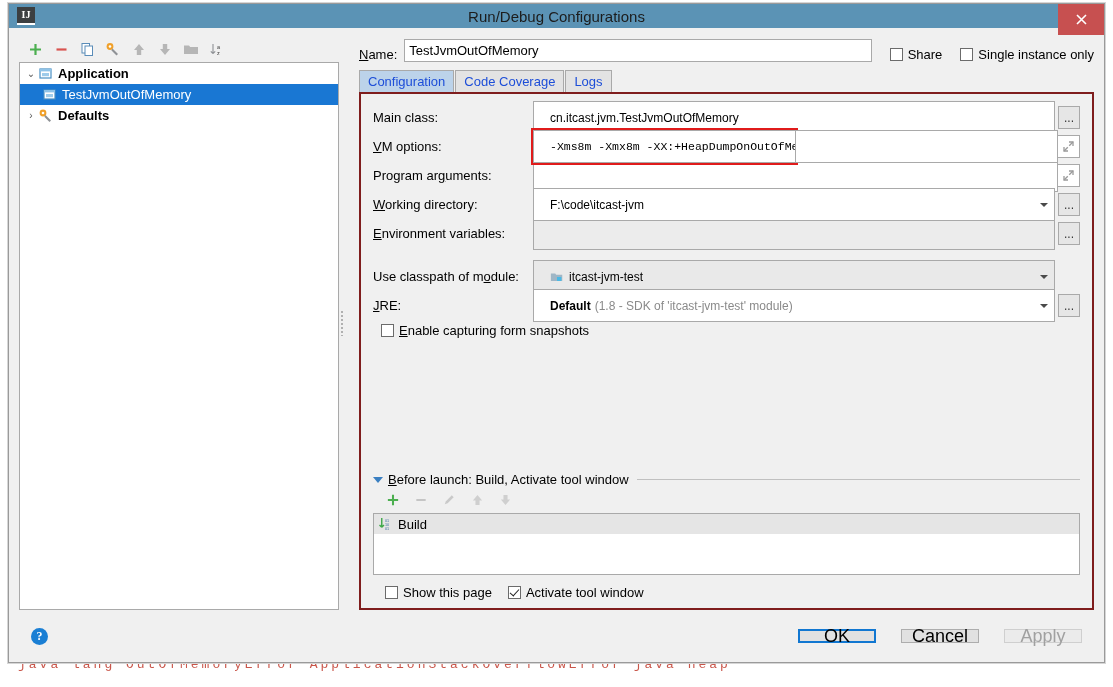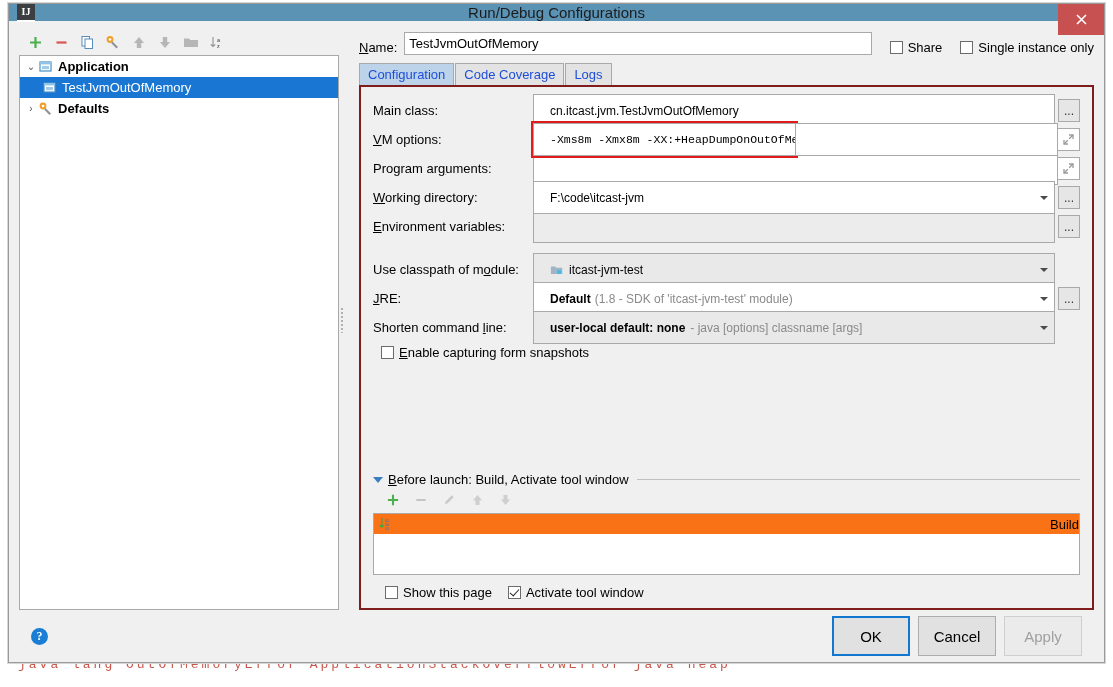--- a/index.html
+++ b/index.html
@@ -29,21 +29,21 @@
   
   .dialog {
     position: absolute; left: 8px; top: 3px;
     width: 1097px; height: 660px;
     background: #f0f0f0;
     border: 1px solid #9a9a9a;
     box-shadow: 0 0 0 1px #d6d6d6;
     display: flex; flex-direction: column;
   }
   .titlebar {
-    height: 17px; background: #5b93b5; position: relative; flex: none;
+    height: 24px; background: #5b93b5; position: relative; flex: none;
     display: flex; align-items: center;
   }
   .title-logo {
     width: 18px; height: 18px; margin-left: 8px;
     background: #3c3f41; color: #fff;
     font-size: 10px; font-weight: bold; line-height: 14px; text-align: center;
     font-family: "Liberation Serif", serif;
     border-bottom: 2px solid #ffffff;
     display: flex; align-items: center; justify-content: center;
   }
@@ -175,41 +175,41 @@
     border-top: 6px solid #3a7fc1; margin-right: 5px; cursor: pointer;
   }
   .bl-line { flex: 1; height: 1px; background: #c0c0c0; margin-left: 8px; }
   .bl-toolbar { height: 26px; display: flex; align-items: center; gap: 4px; padding-left: 8px; }
   .bl-list {
     height: 62px; border: 1px solid #a9a9a9; background: #ffffff;
     font-size: 13px;
   }
   .bl-item {
     height: 20px; display: flex; align-items: center; padding-left: 4px;
-    background: #f97316; cursor: pointer; justify-content: space-between;
+    background: #e5e5e5; cursor: pointer;
   }
 
   .bottom-cbs { display: flex; align-items: center; margin-top: 10px; padding-left: 12px; }
   .bottom-cbs .cb + .cb { margin-left: 16px; }
 
   
   .footer {
     height: 52px; flex: none; display: flex; align-items: center;
     padding: 0 12px 0 12px; position: relative;
   }
   .help-icon {
     width: 17px; height: 17px; border-radius: 50%; background: #1a7fd4; color: #fff;
     font-size: 12px; font-weight: bold; display: flex; align-items: center;
     justify-content: center; cursor: pointer; font-family: "Liberation Serif", serif;
   }
   .btns { margin-left: auto; display: flex; gap: 8px; }
   .btn {
-    min-width: 78px; height: 40px; border: 1px solid #adadad; background: #e1e1e1;
-    font-size: 15px; color: #000; display: flex; align-items: center;
-    justify-content: center; cursor: pointer;
+    min-width: 78px; height: 14px; border: 1px solid #adadad; background: #e1e1e1;
+    font-size: 18px; color: #000; display: flex; align-items: center;
+    justify-content: center; cursor: pointer; margin-left: 17px;
   }
   .btn.default { border: 2px solid #1177d1; background: #e1e1e1; }
   .btn.disabled { color: #a0a0a0; background: #ebebeb; border-color: #cfcfcf; cursor: default; }
 
   .watermark {
     position: absolute; right: 6px; bottom: 22px;
     font-size: 13px; color: #6f9fc4; opacity: .9;
     font-family: "Liberation Sans", sans-serif; letter-spacing: .2px;
     pointer-events: none;
   }
@@ -460,33 +460,20 @@
                 <div class="fctrl">
                   <div class="txtbox combo">
                     <span class="bold-sub">Default</span>
                     <span class="grey-sub" style="margin-left:4px;">(1.8 - SDK of 'itcast-jvm-test' module)</span>
                     <span class="caret"></span>
                   </div>
                   <div class="browse">...</div>
                 </div>
               </div>
 
-              <div class="frow">
-                <div class="flabel">
-                  Shorten command <u>l</u><span>ine:</span>
-                </div>
-                <div class="fctrl">
-                  <div class="txtbox combo grey">
-                    <span class="bold-sub">user-local default: none</span>
-                    <span class="grey-sub" style="margin-left:5px;">- java [options] classname [args]</span>
-                    <span class="caret"></span>
-                  </div>
-                  <div style="width:25px;flex:none;"></div>
-                </div>
-              </div>
 
               <div class="cb-row">
                 <label class="cb" style="margin-left:8px;">
                   <span class="cbx"></span>
                   <span>
                     <u>E</u><span>nable capturing form snapshots</span>
                   </span>
                 </label>
               </div>
 

